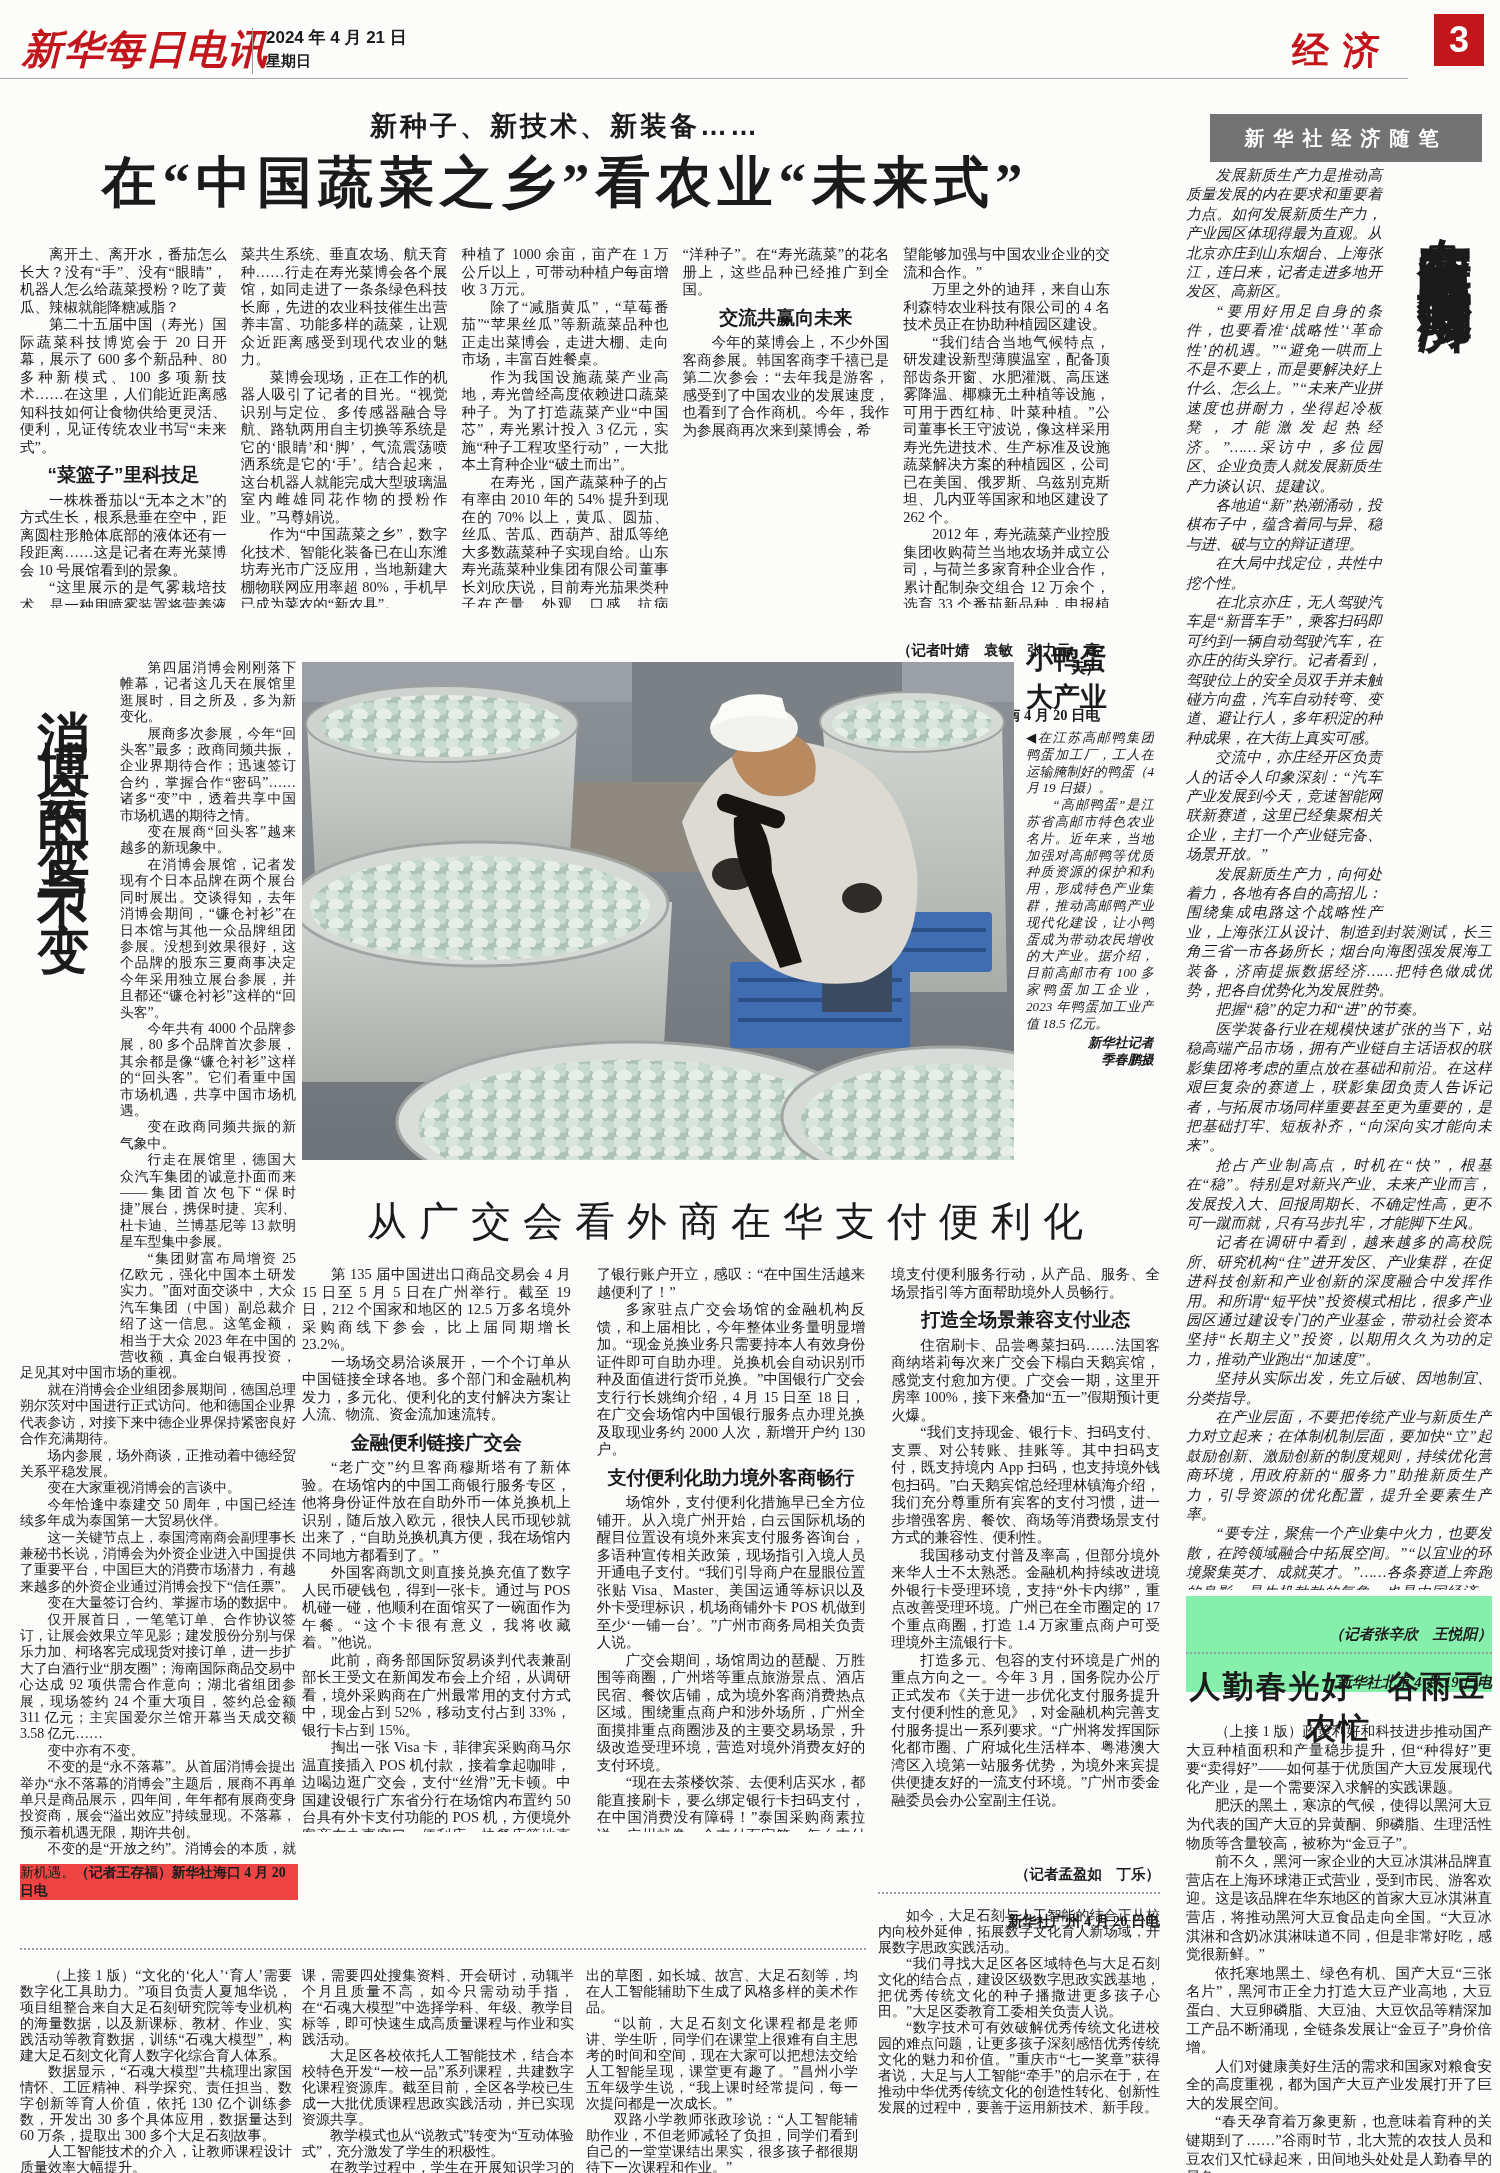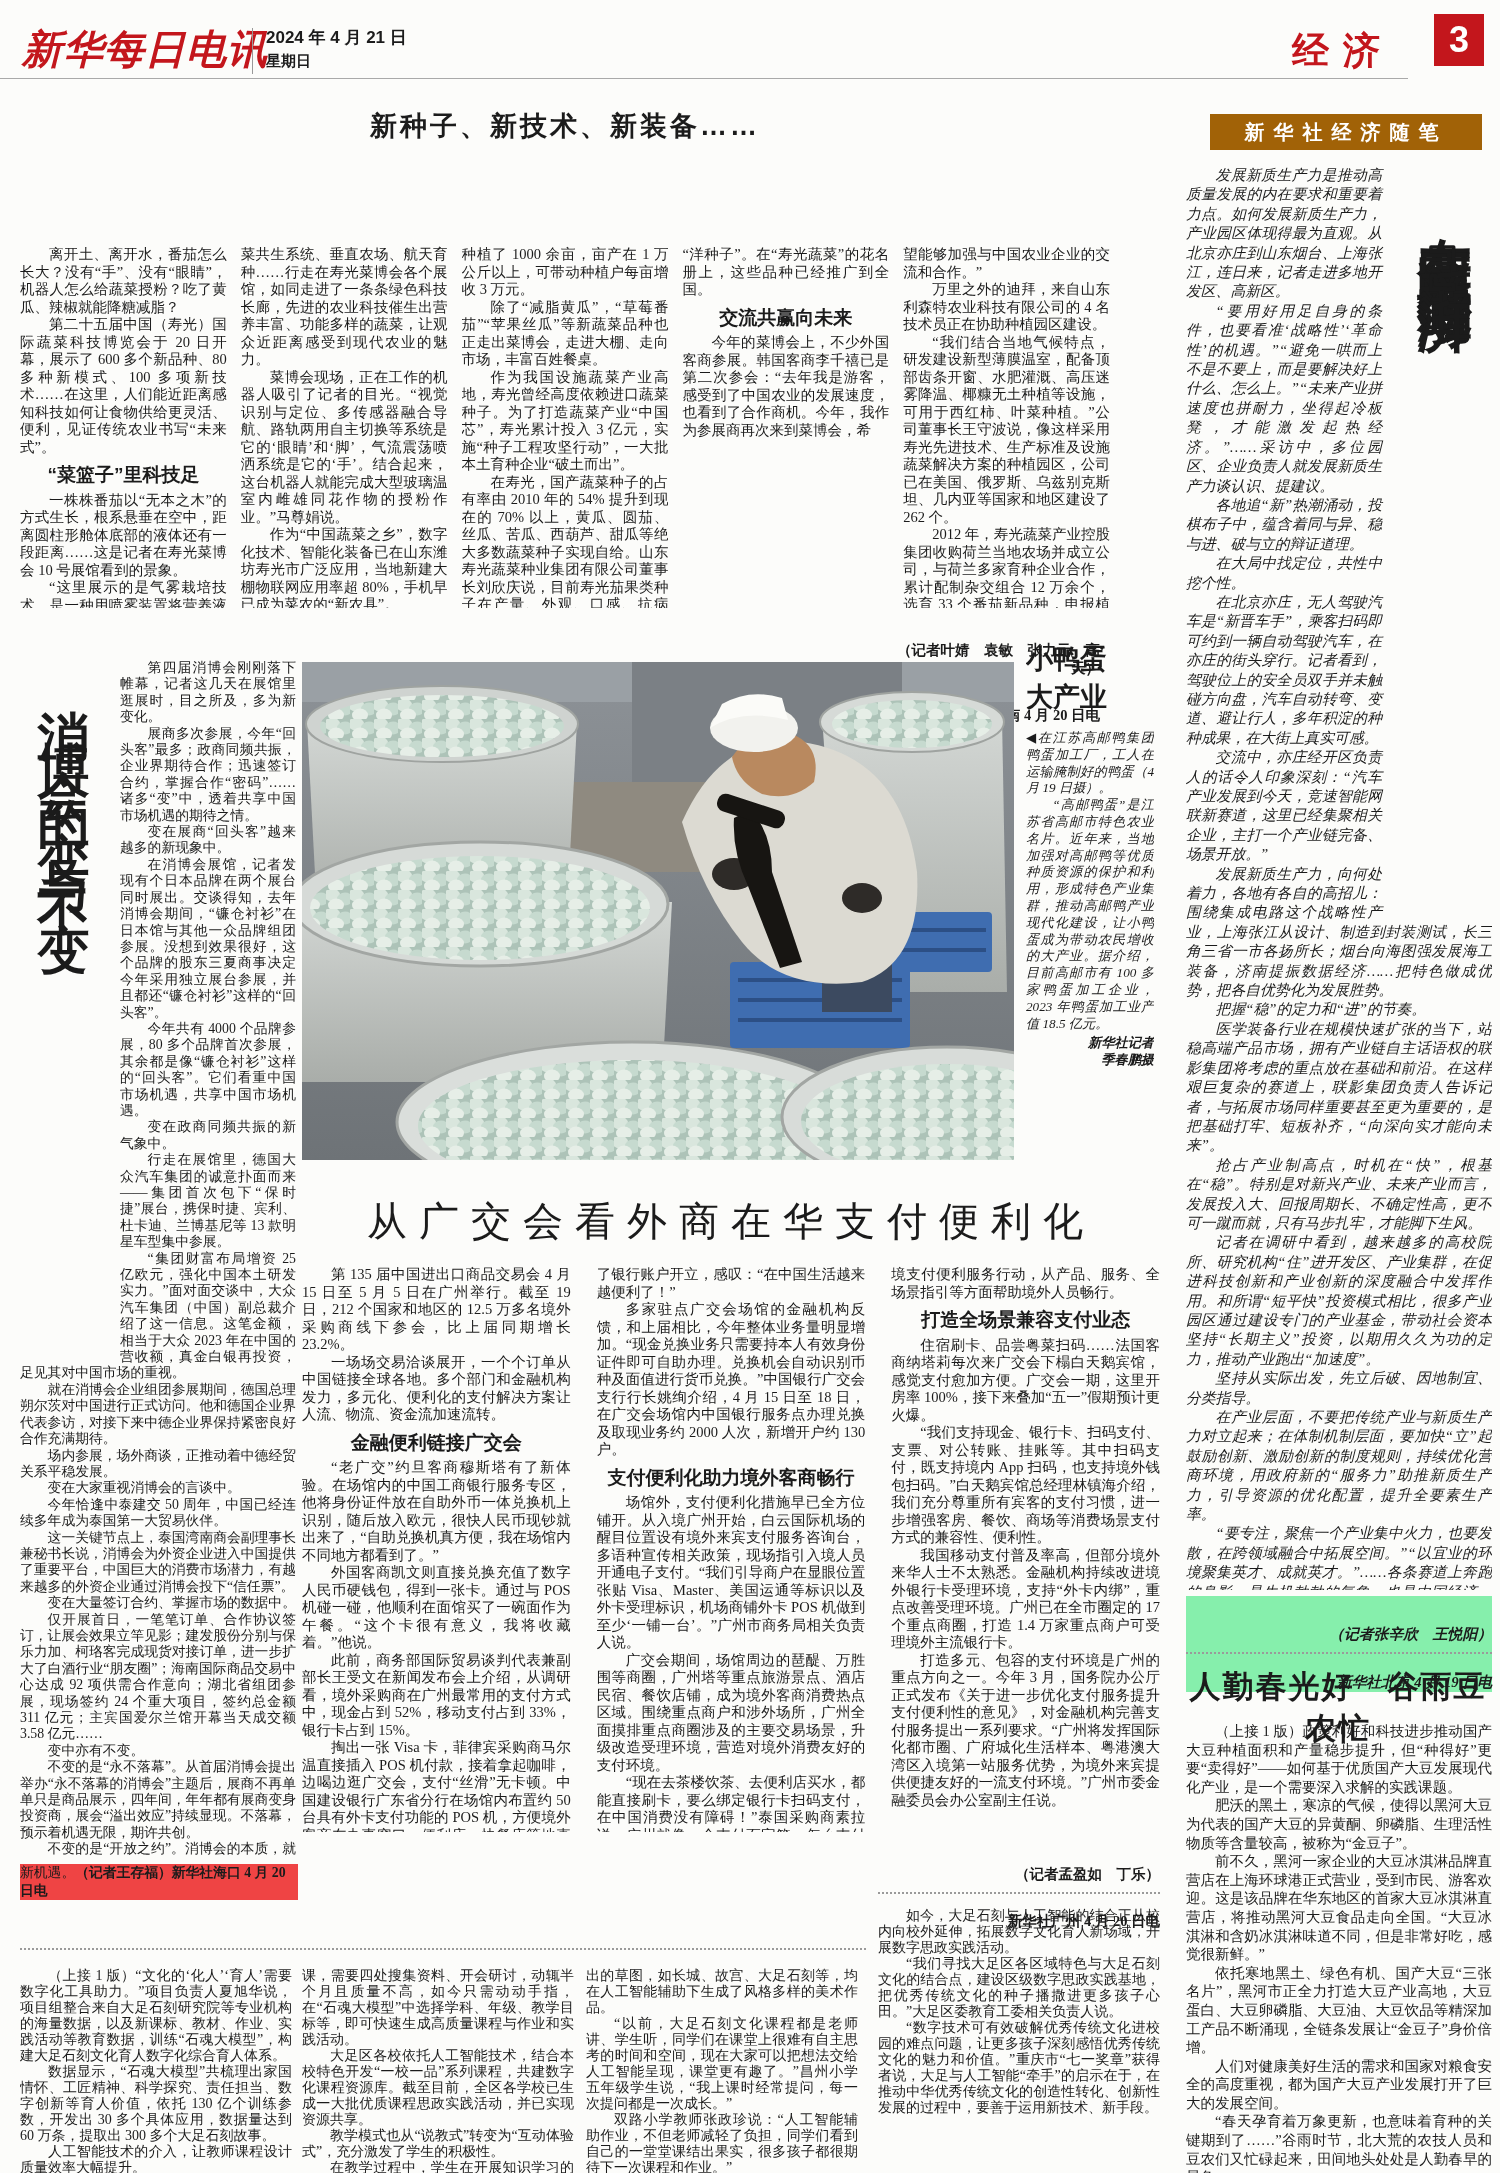--- a/index.html
+++ b/index.html
@@ -46,21 +46,21 @@
   .cap-title{font-size:27px;font-weight:bold;line-height:38px;margin-bottom:14px;}
   .cap-text{font-size:13.2px;line-height:16.8px;text-align:justify;font-style:italic;}
   .cap-credit{font-size:13.2px;line-height:17px;font-weight:bold;text-align:right;font-style:italic;margin-top:2px;}
   
   .headline2{position:absolute;left:302px;top:1194px;width:858px;text-align:center;font-size:40px;
              font-weight:normal;letter-spacing:12px;}
   .gjh-cols{position:absolute;left:302px;top:1266px;width:858px;height:566px;display:flex;gap:26px;}
   .gjh-cols .col{flex:1;overflow:hidden;}
   .gjh-byline{position:absolute;left:878px;top:1836px;width:282px;font-size:14.5px;line-height:18px;}
   
-  .banner{position:absolute;left:1210px;top:114px;width:272px;height:36px;background:#a16207;color:#fff;
+  .banner{position:absolute;left:1210px;top:114px;width:272px;height:48px;background:#737373;color:#fff;
           display:flex;align-items:center;justify-content:center;}
   .banner span{font-family:"Liberation Sans","DejaVu Sans",sans-serif;font-weight:bold;font-size:20px;letter-spacing:9px;}
   .suibi{position:absolute;left:1186px;top:166px;width:306px;height:1424px;overflow:hidden;
          font-size:14.8px;line-height:19.4px;text-align:justify;font-style:italic;}
   .vhead-r{float:right;width:96px;height:708px;margin:28px 0 14px 14px;font-style:normal;}
   .vhead-r>div{writing-mode:vertical-rl;text-orientation:upright;font-size:55px;font-weight:bold;
        letter-spacing:5px;line-height:96px;}
   .suibi-byline{position:absolute;left:1186px;top:1596px;width:306px;background:#86efac;
        font-size:14.8px;line-height:19px;font-style:italic;}
   .dotted{border-top:2px dotted #9a9a9a;height:0;position:absolute;}
@@ -79,20 +79,21 @@
 
   <div class="logo">新华每日电讯</div>
   <div class="hdr-div"></div>
   <div class="hdr-date sans">2024 年 4 月 21 日</div>
   <div class="hdr-week sans">星期日</div>
   <div class="section">经济</div>
   <div class="pagebox sans">3</div>
   <div class="hdr-rule"></div>
 
   <div class="kicker sans">新种子、新技术、新装备……</div>
+  <div class="headline1">在“中国蔬菜之乡”看农业“未来式”</div>
   <div class="topcols bt">
     <div class="col">
       <p>离开土、离开水，番茄怎么长大？没有“手”、没有“眼睛”，机器人怎么给蔬菜授粉？吃了黄瓜、辣椒就能降糖减脂？</p>
       <p>第二十五届中国（寿光）国际蔬菜科技博览会于 20 日开幕，展示了 600 多个新品种、80 多种新模式、100 多项新技术……在这里，人们能近距离感知科技如何让食物供给更灵活、便利，见证传统农业书写“未来式”。</p>
       <div class="subhead">“菜篮子”里科技足</div>
       <p>一株株番茄以“无本之木”的方式生长，根系悬垂在空中，距离圆柱形舱体底部的液体还有一段距离……这是记者在寿光菜博会 10 号展馆看到的景象。</p>
       <p>“这里展示的是气雾栽培技术，是一种用喷雾装置将营养液雾化直接喷洒到蔬菜根系上，替代土壤为蔬菜生长提供水分和养分的水肥模式。”10 号展馆馆长马尊娟说，这有效解决了传统土壤栽培难以调和的水分、空气、养分供应矛盾，并易于自动化控制和立体栽培，能够节水、节肥，降低病虫害发生率，提高温室空间利用率。</p>
 
     </div>
     <div class="col">

